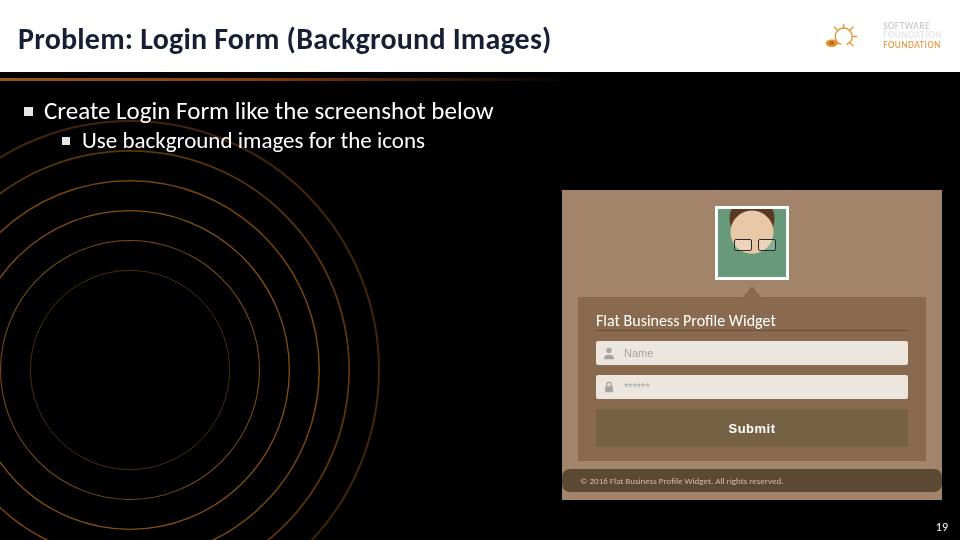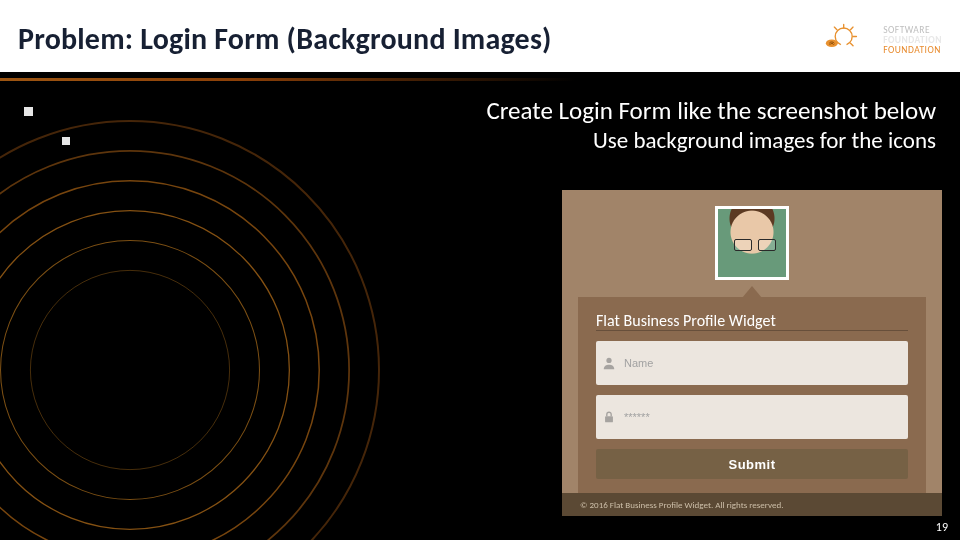--- a/index.html
+++ b/index.html
@@ -47,37 +47,36 @@
     box-shadow: 0 1px 0 rgba(0,0,0,.25);
     z-index:-1;
   }
   .header::after{
     content:"";
     position:absolute;left:0;right:0;bottom:-4px;height:3px;
     background: linear-gradient(90deg,#e07a1a 0%, #c85c0c 25%, rgba(0,0,0,0) 60%);
     opacity:.7;
   }
   .logo {
-    display:flex; align-items:flex-end; gap:24px;
+    display:flex; align-items:flex-start; gap:24px;
     color:#fff;
   }
   .logo .bulb {
     width:34px;height:34px;position:relative;
   }
   .logo .bulb svg{width:100%;height:100%}
   .logo .txt { line-height:1.02; font-size:9.5px; letter-spacing:0.5px;}
   .logo .txt .l1{color:#bfbfbf}
   .logo .txt .l2{color:#e8e8e8;font-weight:600}
   .logo .txt .l3{color:#e88b2e;font-weight:400}
 
   .content {
     position: relative;
     padding: 18px 24px 0 22px;
     color:#fff;
-    text-align:right;
   }
   ul.bl { list-style:none; }
   ul.bl > li {
     position: relative;
     padding-left: 22px;
     font-size: 25px;
     margin-bottom: 10px;
   }
   ul.bl > li::before{
     content:"";
@@ -128,34 +127,34 @@
     border-left:10px solid transparent;border-right:10px solid transparent;border-bottom:12px solid #8a6a4f;
   }
   .card{
     background:#8a6a4f; padding:14px 18px 14px; margin-top:-1px;
   }
   .card h3{
     color:#fff;font-size:16px;font-weight:500;margin-bottom:10px;
     border-bottom:1px solid rgba(0,0,0,.25);padding-bottom:0;
   }
   .field{
-    background:#ece6df;height:44px;border-radius:2px;display:flex;align-items:center;
+    background:#ece6df;height:24px;border-radius:2px;display:flex;align-items:center;
     padding:0 8px 0 6px;margin-bottom:10px;font-size:11px;color:#8b8b8b;
   }
   .field .ic{width:14px;height:14px;margin-right:8px;opacity:.55; color:#6e6e6e;}
   .field input{border:0;background:transparent;outline:0;flex:1;font-size:11px;color:#666}
   .field input::placeholder{color:#a2a2a2}
   .submit{
-    background:#766145;height:30px;border:0;width:100%;
+    background:#766145;height:38px;border:0;width:100%;
     color:#fff;font-weight:700;font-size:13px;letter-spacing:.5px;border-radius:2px;
     cursor:pointer;
   }
   .widget-foot{
     background:#5b4934;color:#cdbfa9;font-size:9px;
-    margin:0 -16px;padding:6px 18px;
+    margin:8px -16px;padding:6px 18px;border-radius:8px;
   }
 
   .pagenum{
     position:absolute;right:12px;bottom:6px;
     color:#fff;font-size:12px;
   }
 </style>
 </head>
 <body>
 

